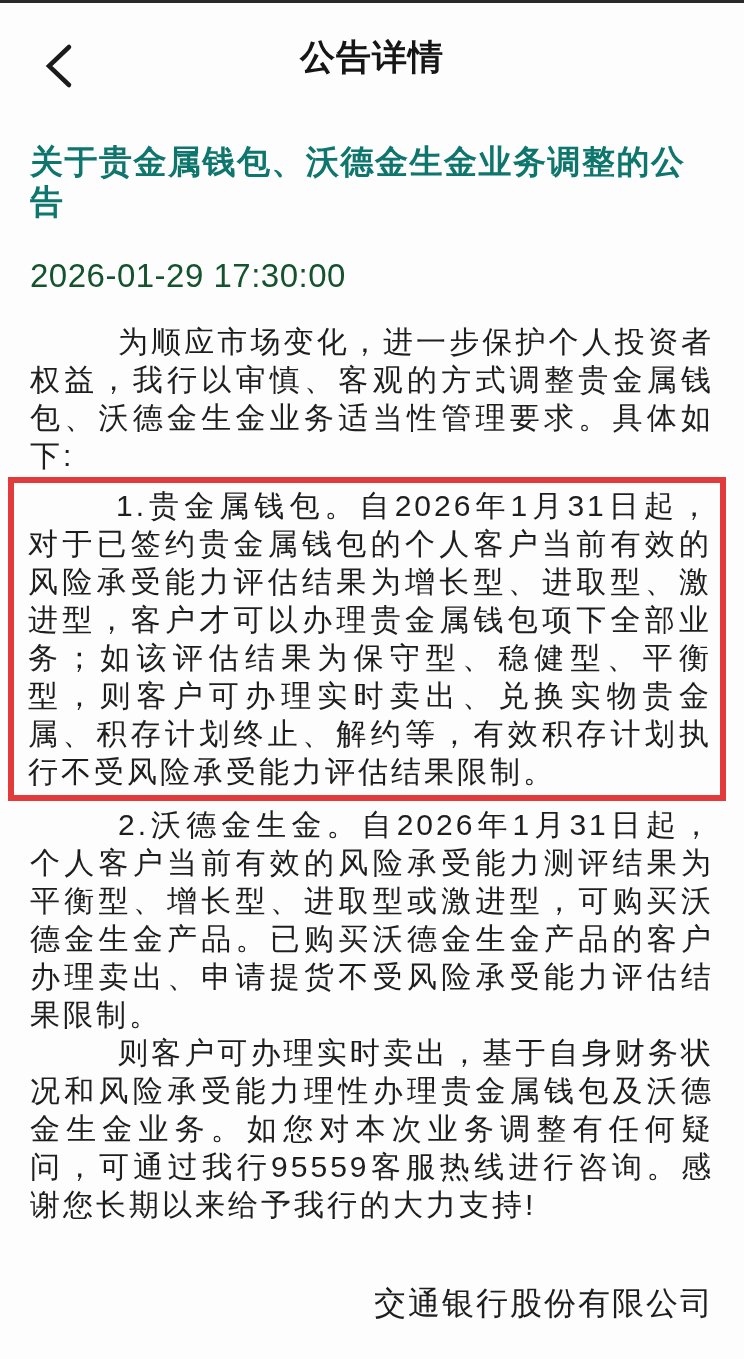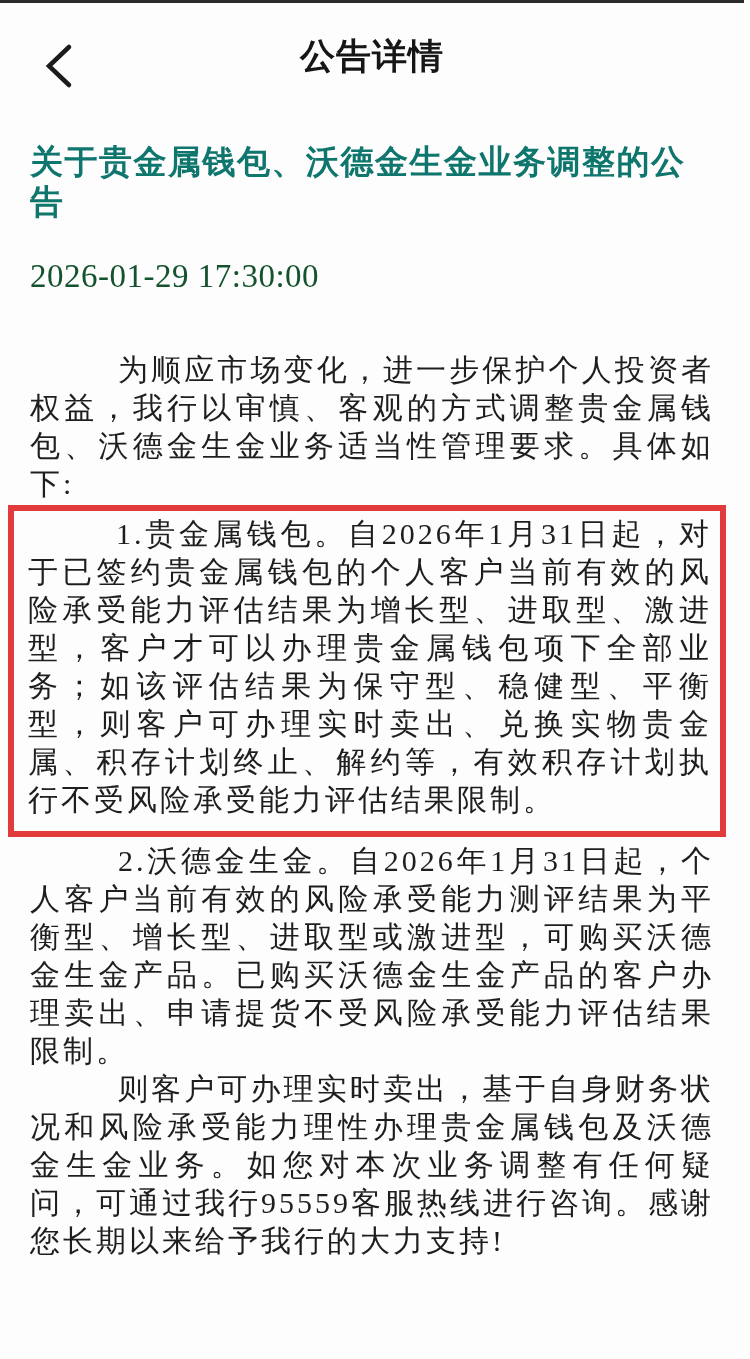--- a/index.html
+++ b/index.html
@@ -2,21 +2,21 @@
 <html><head>
 <meta charset="utf-8">
 <style>
   * { margin:0; padding:0; box-sizing:border-box; }
   html,body { background:#ffffff; }
   .page {
     position:relative;
     width:744px; height:1359px;
     background:#fdfdfd;
     overflow:hidden;
-    font-family:Liberation Serif, serif;
+    font-family:Liberation Sans, sans-serif;
     color:#1e1e1e;
   }
   .topbar { height:3px; background:#2a2a2a; }
   .navbar { position:relative; height:100px; background:#fdfdfd; }
   .back-btn {
     position:absolute; left:38px; top:40px;
     width:42px; height:46px;
     background:none; border:none; cursor:pointer; padding:0;
   }
   .nav-title {
@@ -36,25 +36,25 @@
     font-size:33px; font-weight:700; letter-spacing:1.5px;
     line-height:40px; color:#0f766e; text-align:left;
   }
   .date {
     margin-top:36px;
     font-size:33px; letter-spacing:0.5px;
     color:#14532d; line-height:36px; text-align:left;
   }
   .salutation { margin-top:10px; line-height:38px; text-align:left; }
   .para { text-indent:88px; }
-  .intro { margin-top:57px; }
+  .intro { margin-top:29px; }
   .hl-box {
     border:6px solid #e13b3b;
     margin:2px -12px 0 -22px;
-    padding:4px 8px 12px 14px;
+    padding:4px 8px 4px 14px;
   }
   .p2 { margin-top:5px; }
   .sign-company {
     margin-top:60px; text-align:right;
     font-size:32px; letter-spacing:2px; line-height:38px;
   }
 </style>
 </head>
 <body>
 
@@ -83,16 +83,17 @@
     <p class="para intro">为顺应市场变化，进一步保护个人投资者权益，我行以审慎、客观的方式调整贵金属钱包、沃德金生金业务适当性管理要求。具体如下:</p>
 
     <div class="hl-box">
       <p class="para">1.贵金属钱包。自2026年1月31日起，对于已签约贵金属钱包的个人客户当前有效的风险承受能力评估结果为增长型、进取型、激进型，客户才可以办理贵金属钱包项下全部业务；如该评估结果为保守型、稳健型、平衡型，则客户可办理实时卖出、兑换实物贵金属、积存计划终止、解约等，有效积存计划执行不受风险承受能力评估结果限制。</p>
     </div>
 
     <p class="para p2">2.沃德金生金。自2026年1月31日起，个人客户当前有效的风险承受能力测评结果为平衡型、增长型、进取型或激进型，可购买沃德金生金产品。已购买沃德金生金产品的客户办理卖出、申请提货不受风险承受能力评估结果限制。</p>
 
     <p class="para">则客户可办理实时卖出，基于自身财务状况和风险承受能力理性办理贵金属钱包及沃德金生金业务。如您对本次业务调整有任何疑问，可通过我行95559客服热线进行咨询。感谢您长期以来给予我行的大力支持!</p>
 
+    <div class="sign-company">交通银行股份有限公司</div>
 
   </div>
 
 </div>
 
 </body></html>

